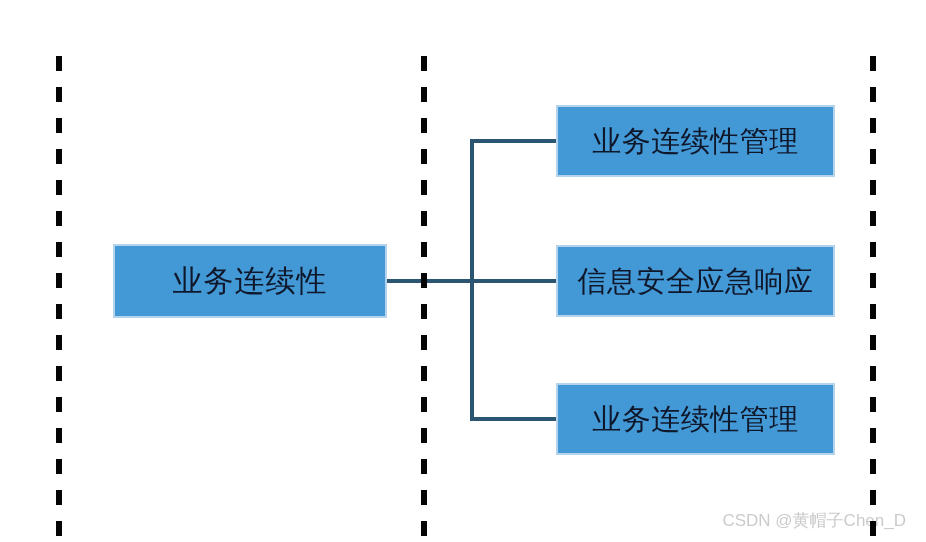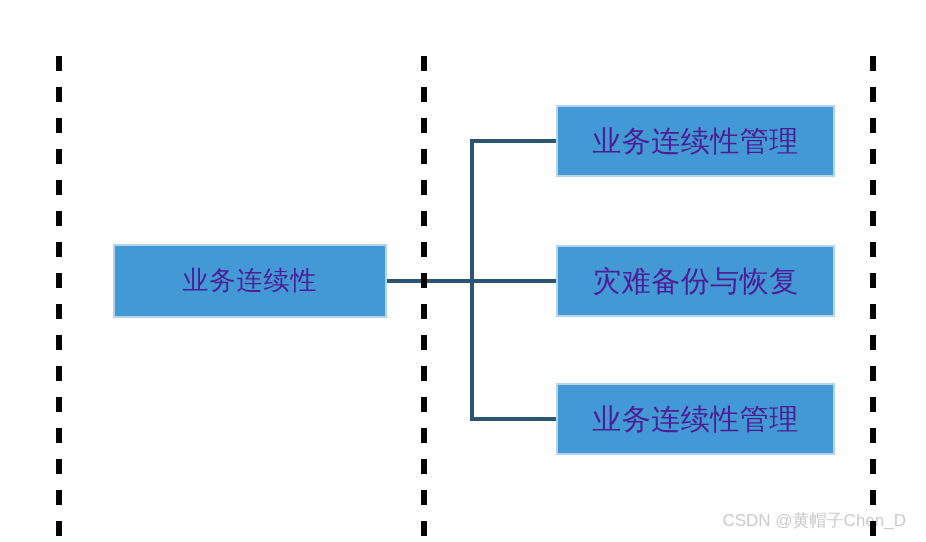--- a/index.html
+++ b/index.html
@@ -47,25 +47,25 @@
 
   
   .node {
     position: absolute;
     background: #4399D6;
     border: 2px solid #B5D3EA;
     box-sizing: border-box;
     display: flex;
     align-items: center;
     justify-content: center;
-    color: #4c1d95;
+    color: #0f172a;
     z-index: 2;
   }
   .node .label {
-    font-size: 26px;
+    font-size: 30px;
     letter-spacing: 1px;
     white-space: nowrap;
     line-height: 1;
   }
   .node-root { left: 113px; top: 244px; width: 274px; height: 74px; }
   .node-c    { left: 556px; width: 279px; height: 72px; }
   .node-c1   { top: 105px; }
   .node-c2   { top: 245px; }
   .node-c3   { top: 383px; }
   .node-c .label { font-size: 29px; letter-spacing: 0.5px; }
@@ -96,21 +96,21 @@
 
   <div class="node node-root">
     <span class="label">业务连续性</span>
   </div>
 
   <div class="node node-c node-c1">
     <span class="label">业务连续性管理</span>
   </div>
 
   <div class="node node-c node-c2">
-    <span class="label">灾难备份与恢复</span>
+    <span class="label">信息安全应急响应</span>
   </div>
 
   <div class="node node-c node-c3">
     <span class="label">业务连续性管理</span>
   </div>
 
   <div class="vdash left"></div>
   <div class="vdash middle"></div>
   <div class="vdash right"></div>
 

